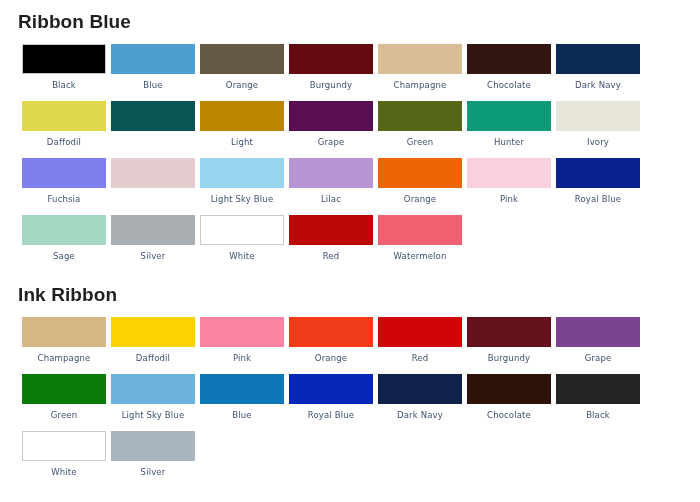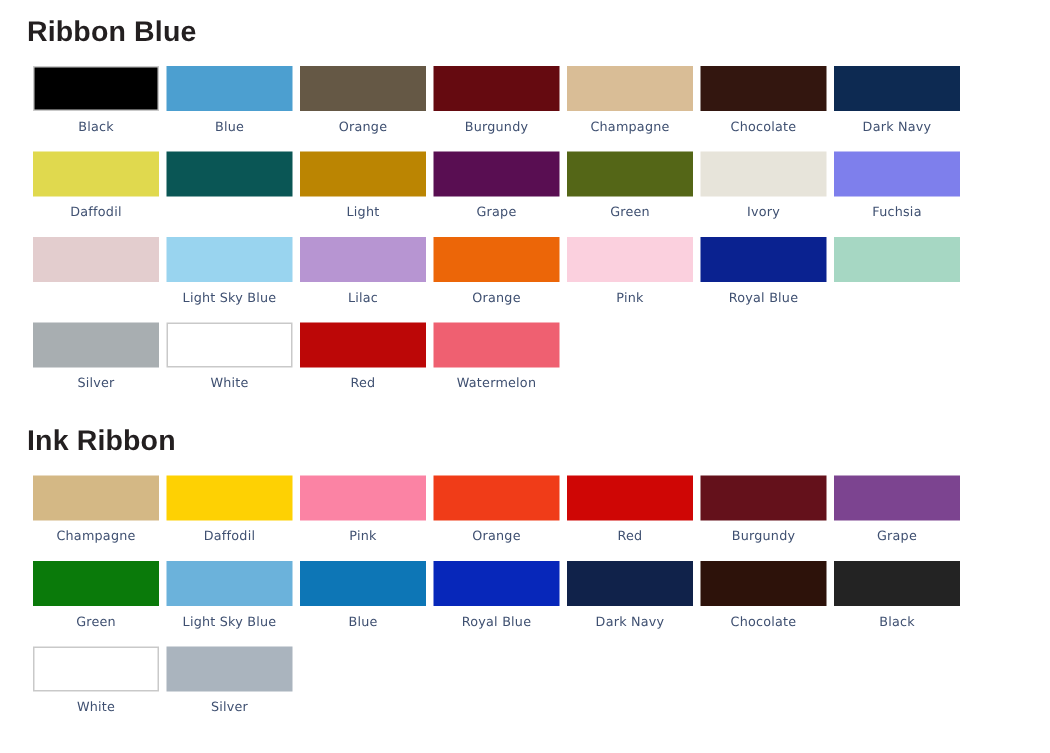--- a/index.html
+++ b/index.html
@@ -124,20 +124,24 @@
         </div>
         <div class="swatch-cell">
           <span class="swatch-chip" style="background-color: rgb(89, 14, 82);"></span>
           <span class="swatch-label">Grape</span>
         </div>
         <div class="swatch-cell">
           <span class="swatch-chip" style="background-color: rgb(84, 102, 23);"></span>
           <span class="swatch-label">Green</span>
         </div>
         <div class="swatch-cell">
+          <span class="swatch-chip" style="background-color: rgb(13, 155, 119);"></span>
+          <span class="swatch-label">Hunter</span>
+        </div>
+        <div class="swatch-cell">
           <span class="swatch-chip" style="background-color: rgb(231, 228, 218);"></span>
           <span class="swatch-label">Ivory</span>
         </div>
         <div class="swatch-cell">
           <span class="swatch-chip" style="background-color: rgb(126, 127, 236);"></span>
           <span class="swatch-label">Fuchsia</span>
         </div>
         <div class="swatch-cell">
           <span class="swatch-chip" style="background-color: rgb(227, 205, 206);"></span>
         </div>
@@ -156,20 +160,21 @@
         <div class="swatch-cell">
           <span class="swatch-chip" style="background-color: rgb(251, 208, 222);"></span>
           <span class="swatch-label">Pink</span>
         </div>
         <div class="swatch-cell">
           <span class="swatch-chip" style="background-color: rgb(10, 34, 144);"></span>
           <span class="swatch-label">Royal Blue</span>
         </div>
         <div class="swatch-cell">
           <span class="swatch-chip" style="background-color: rgb(166, 215, 195);"></span>
+          <span class="swatch-label">Sage</span>
         </div>
         <div class="swatch-cell">
           <span class="swatch-chip" style="background-color: rgb(168, 174, 177);"></span>
           <span class="swatch-label">Silver</span>
         </div>
         <div class="swatch-cell">
           <span class="swatch-chip bordered" style="background-color: rgb(255, 255, 255);"></span>
           <span class="swatch-label">White</span>
         </div>
         <div class="swatch-cell">

